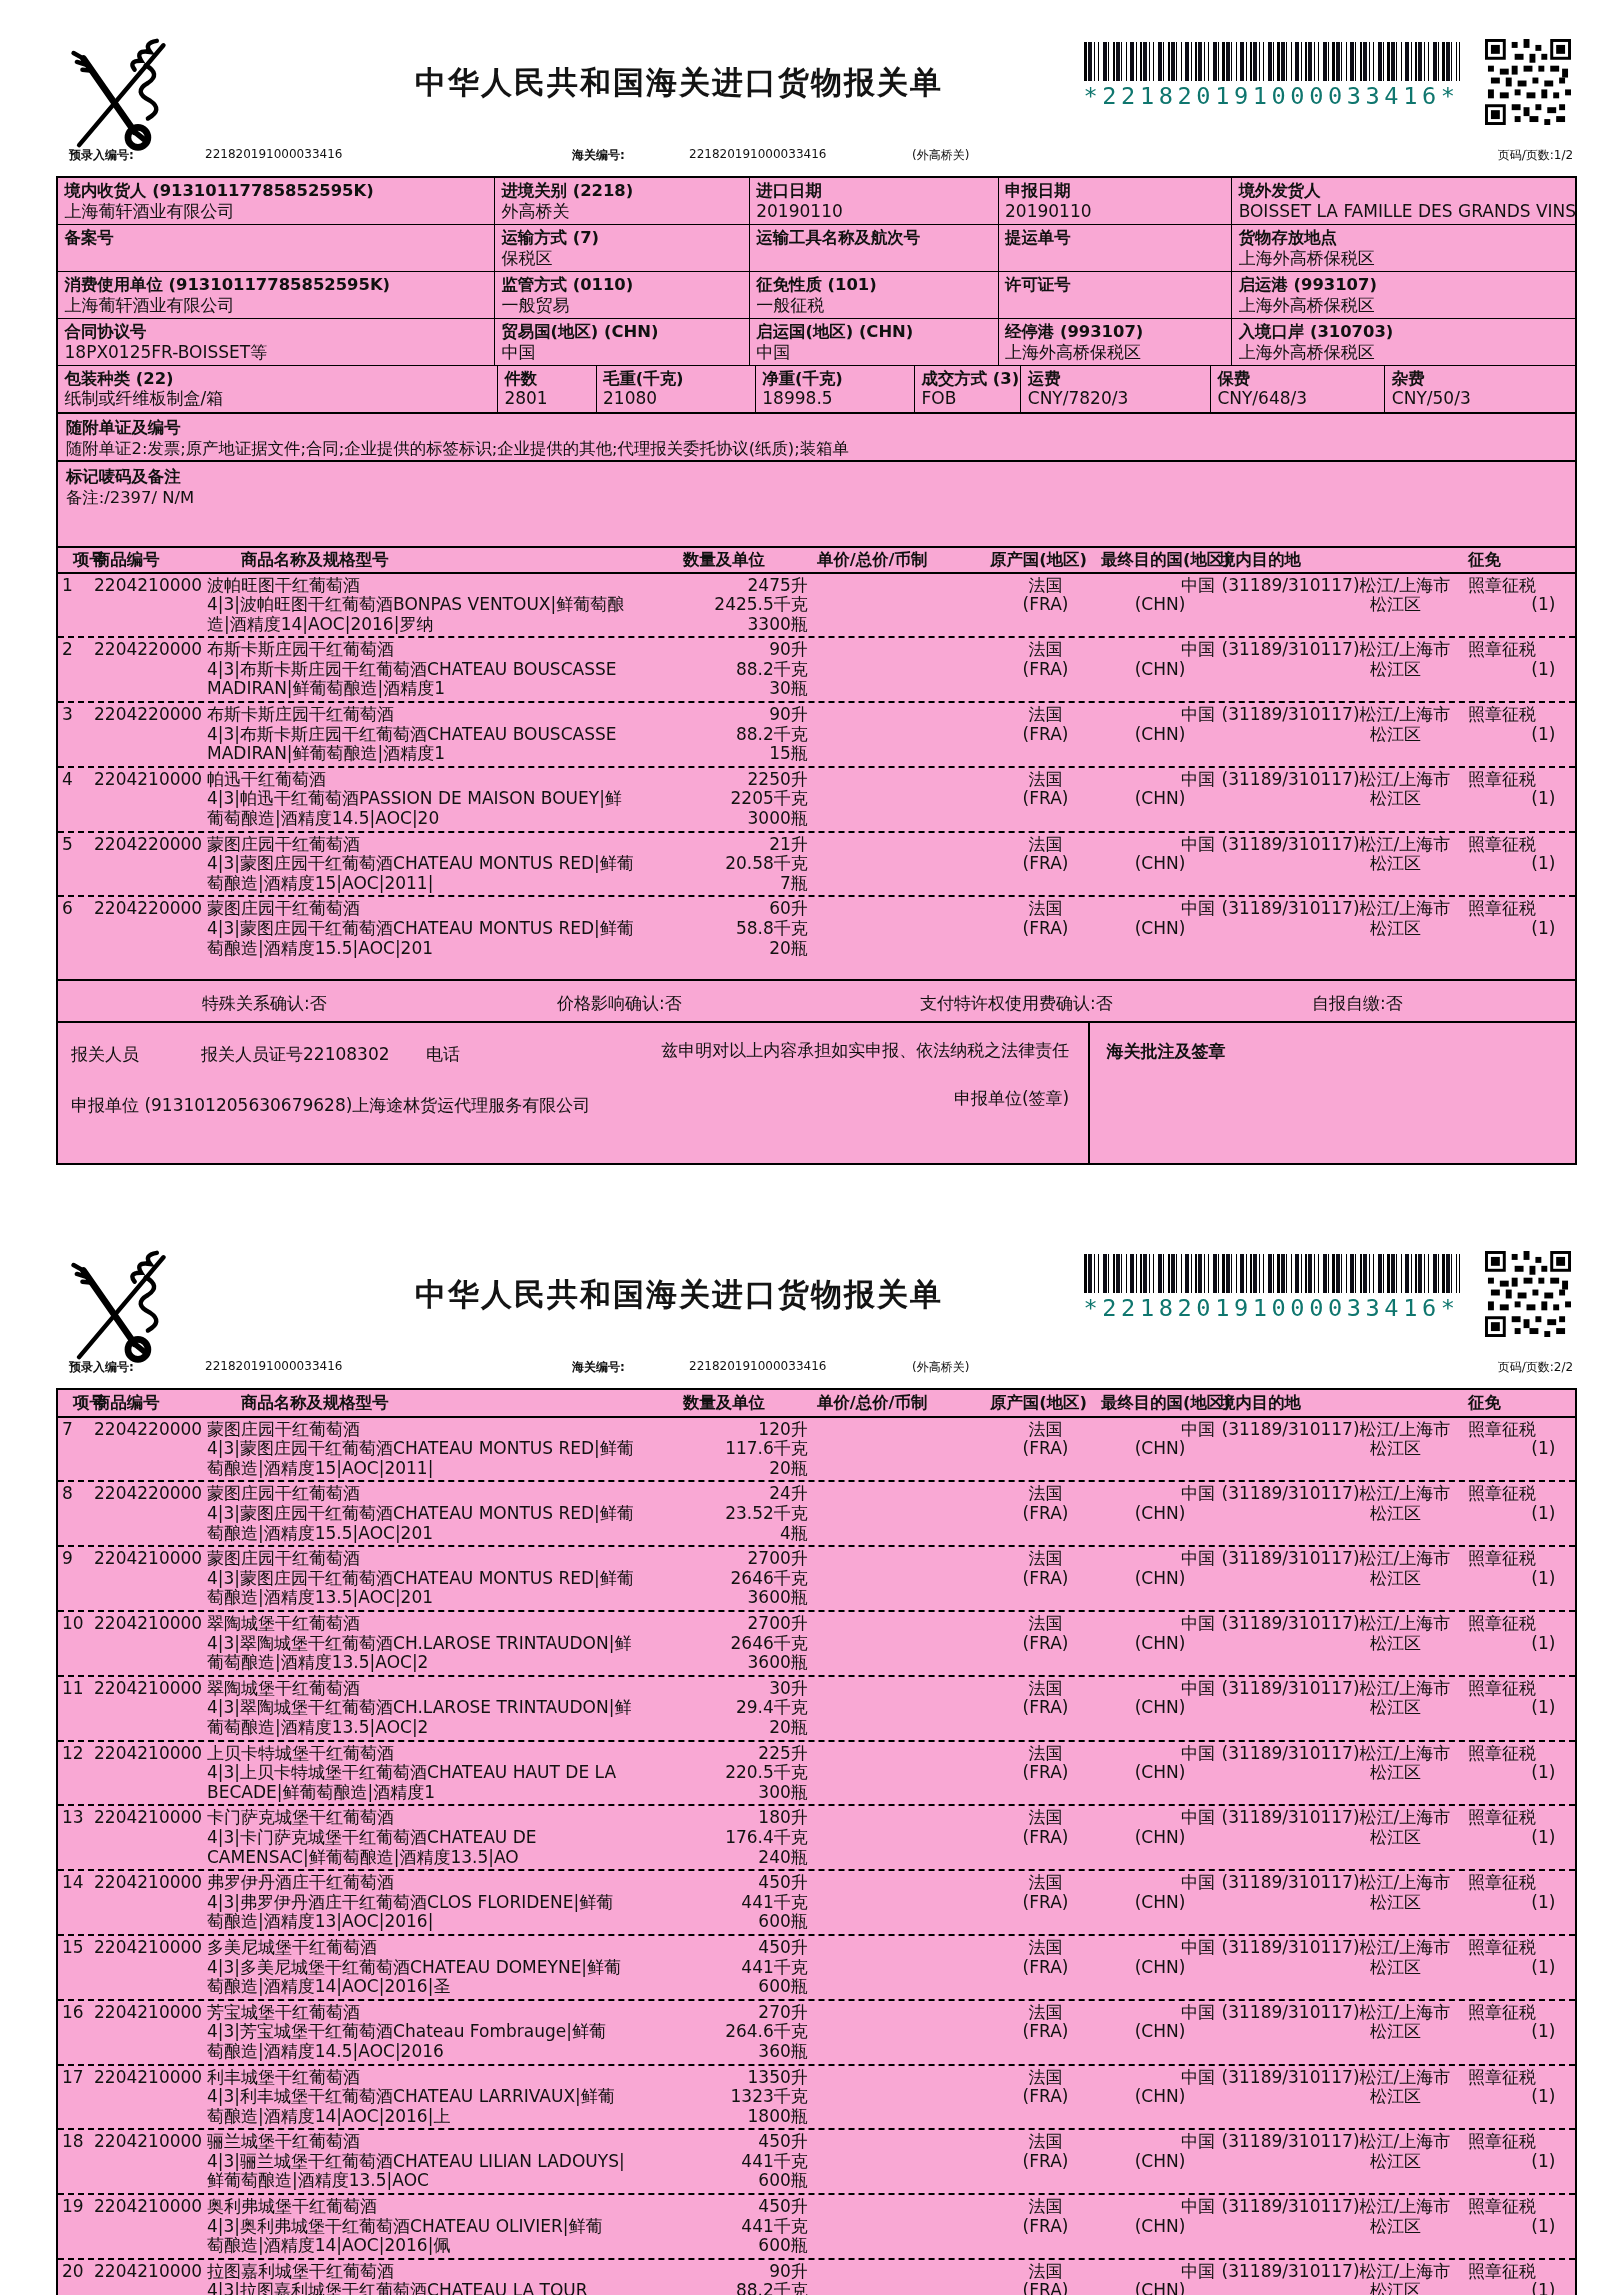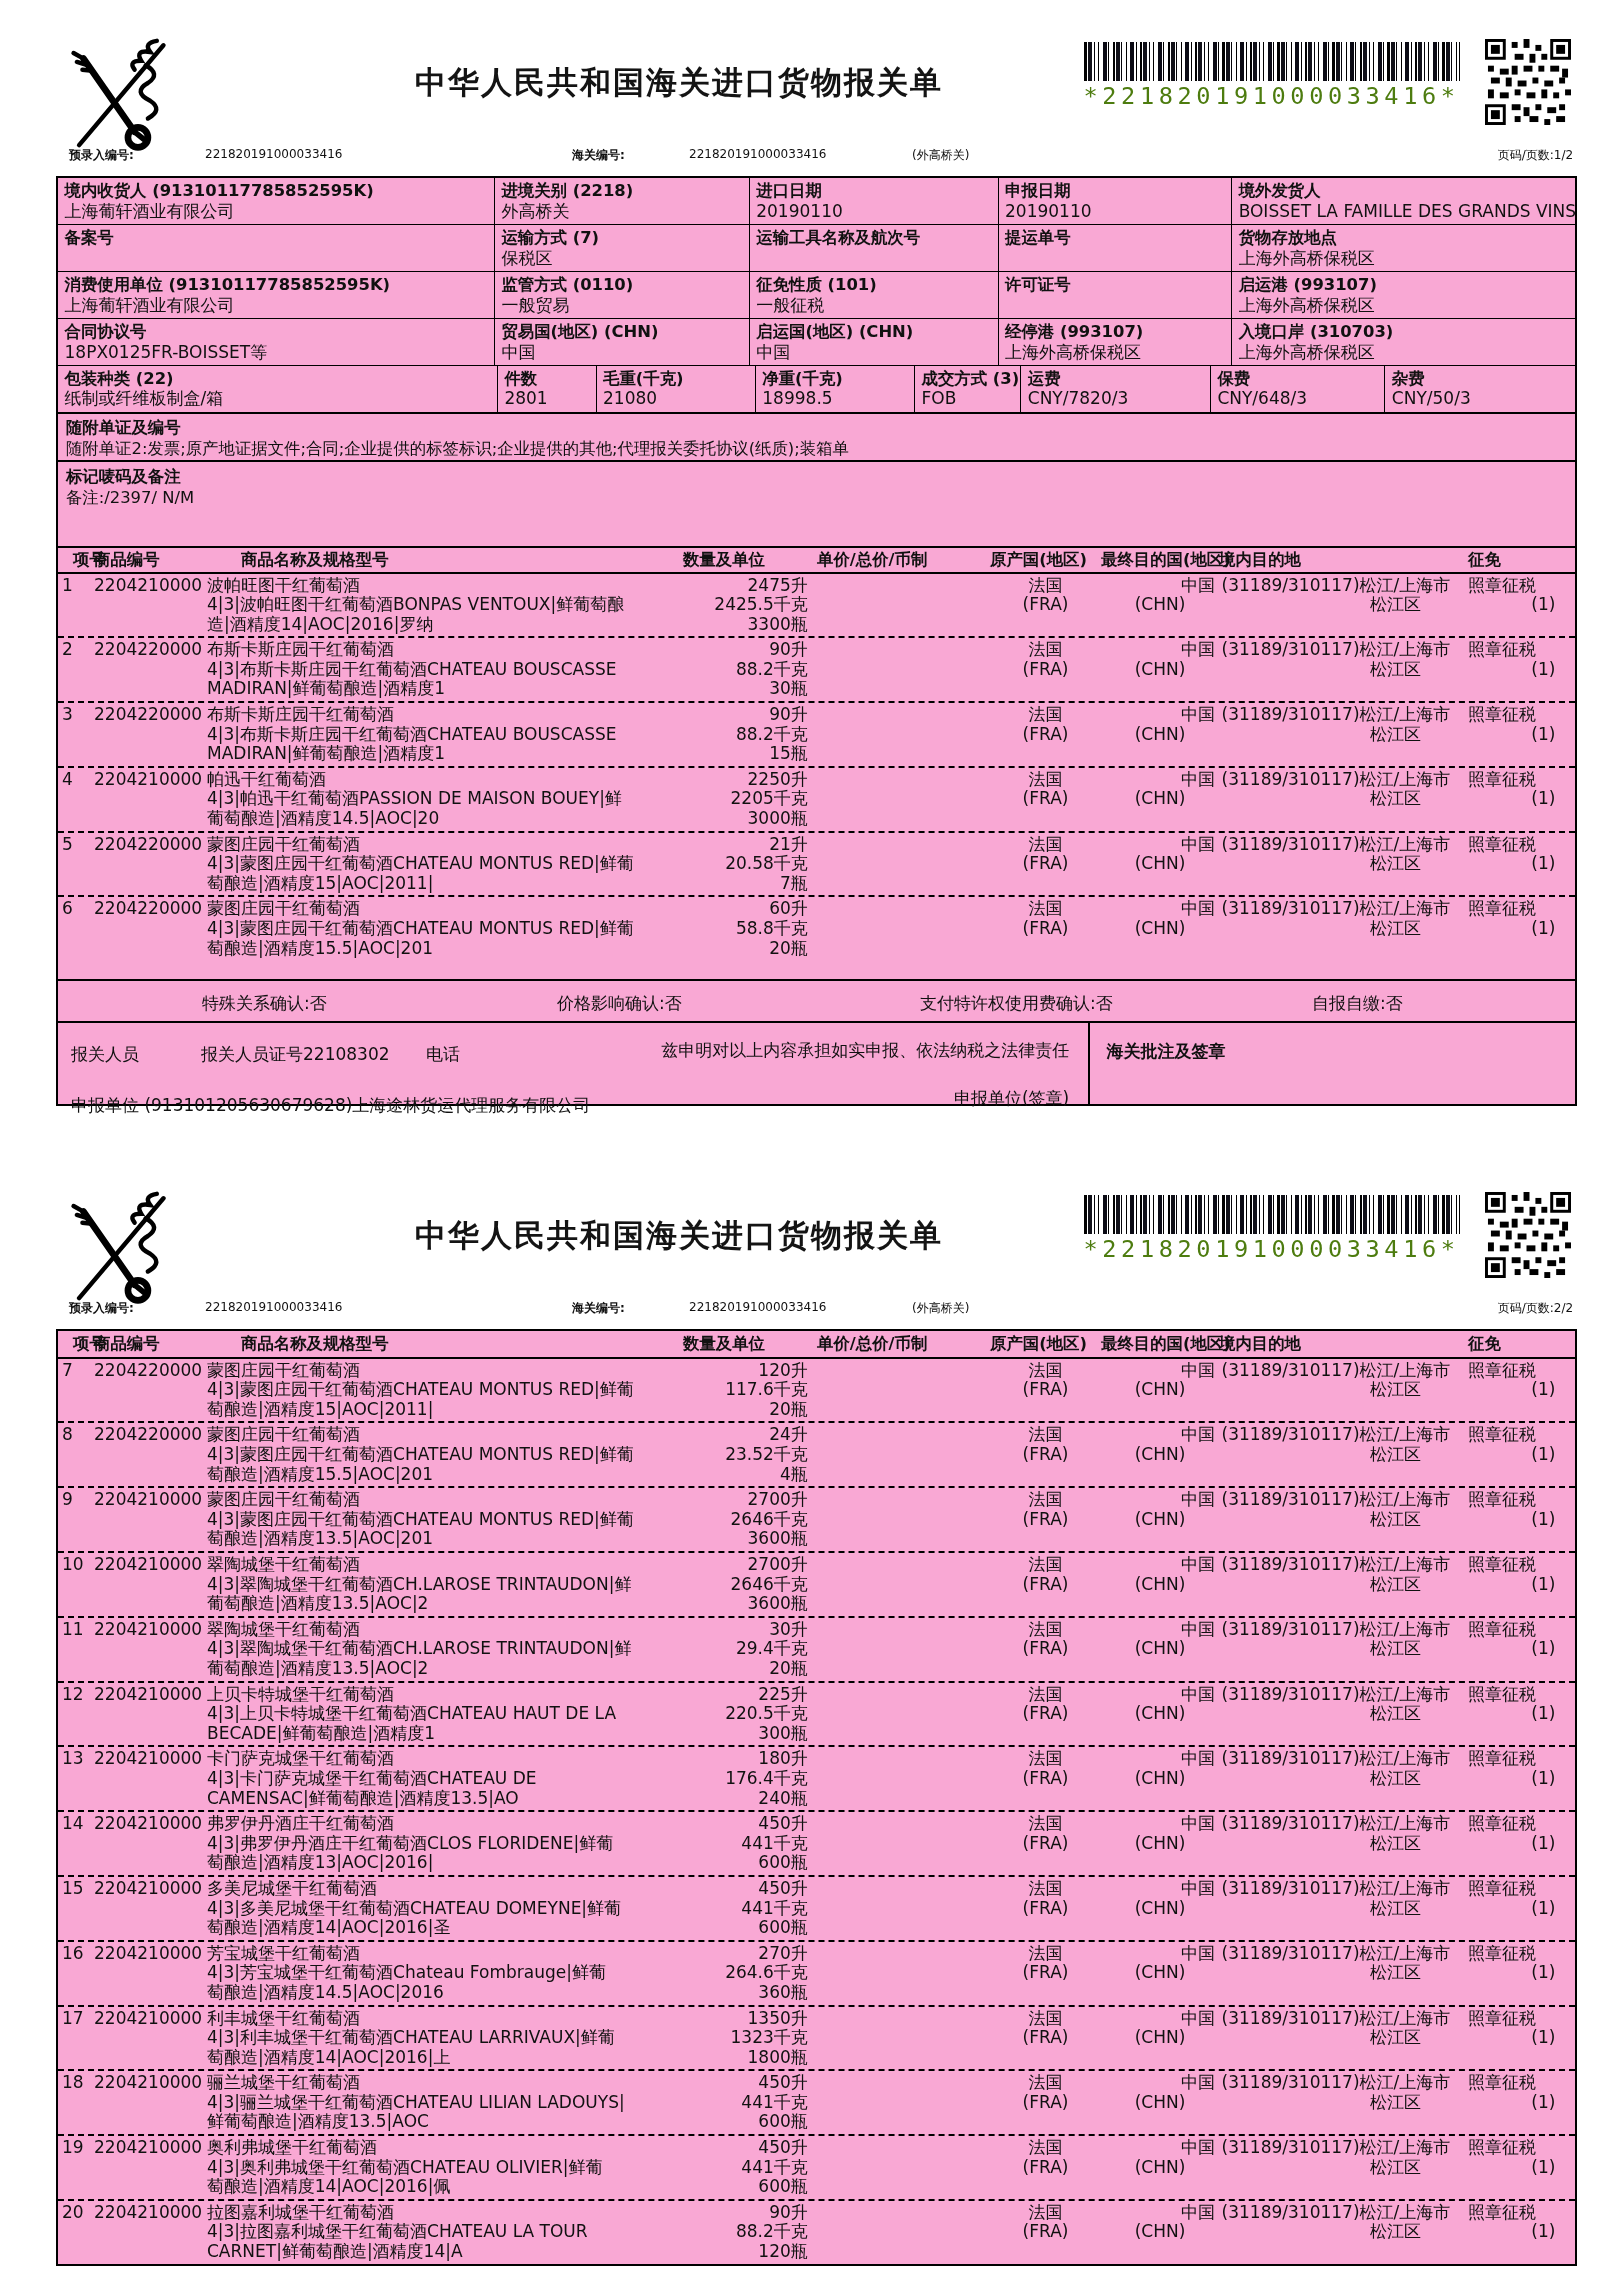--- a/index.html
+++ b/index.html
@@ -23,21 +23,21 @@
   .bars { height:39px; width:100%;
     background:
       repeating-linear-gradient(90deg,
         #000 0 2px, #fff 2px 3.3px, #101018 3.3px 7.2px, #fff 7.2px 8.5px,
         #05050a 8.5px 9.8px, #fff 9.8px 13px, #000 13px 14.4px, #fff 14.4px 17.7px,
         #0a0a14 17.7px 21.6px, #fff 21.6px 23px, #000 23px 24px, #fff 24px 27.5px);
     border-left:1.3px solid #000; border-right:1.3px solid #000;
   }
   .barcode-text {
     font-family:"DejaVu Sans Mono","Liberation Mono",monospace;
-    font-size:23.6px; letter-spacing:4.6px; text-align:center; margin-top:1.3px; color:#4d7c0f;
+    font-size:23.6px; letter-spacing:4.6px; text-align:center; margin-top:1.3px; color:#0f766e;
   }
   .qr { position:absolute; right:0; top:0; }
 
   
   .serial-line { position:relative; height:29px; font-size:12px; margin-top:0; }
   .serial-line .lab { font-weight:700; }
   .s-pre   { position:absolute; left:13px; }
   .s-pre-v { position:absolute; left:149px; }
   .s-cus   { position:absolute; left:516px; }
   .s-cus-v { position:absolute; left:633px; }
@@ -92,21 +92,21 @@
   .c-dom div:last-child { text-align:right; padding-right:47px; }
   .c-levy div:first-child { text-align:left; padding-right:9px; white-space:nowrap; }
   .c-levy div:last-child { text-align:right; padding-right:19.6px; }
 
   
   .confirm-row { position:relative; border-top:2.6px solid #000; height:42px; font-size:17px;margin-top:19px; }
   .confirm-row span { position:absolute; top:10.5px; }
   .cf-0 { left:144px; } .cf-1 { left:499px; } .cf-2 { left:862px; } .cf-3 { left:1254px; }
 
   
-  .footer-row { display:flex; border-top:2.6px solid #000; height:83px; }
+  .footer-row { display:flex; border-top:2.6px solid #000; height:142px; }
   .f-left { width:68%; border-right:2px solid #000; position:relative; }
   .f-right { flex:1; position:relative; }
   .f-left span, .f-right span { position:absolute; font-size:17px; white-space:nowrap; }
   .fl-broker { left:13px; top:19.6px; }
   .fl-cert { left:143px; top:19.6px; }
   .fl-phone { left:368px; top:19.6px; }
   .fl-decl { right:18.3px; top:15.7px; }
   .fl-unit { left:13px; top:71px; }
   .fl-sign { right:18.3px; top:64px; }
   .fr-note { left:17px; top:17px; font-weight:700; }

